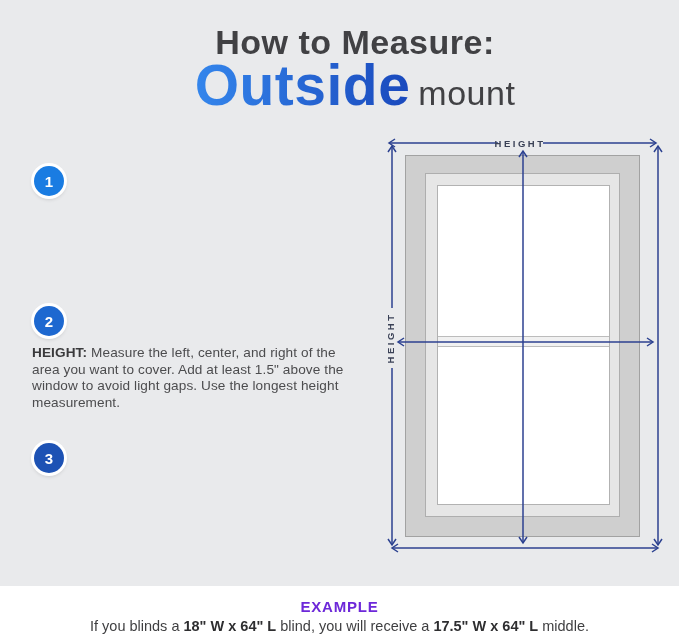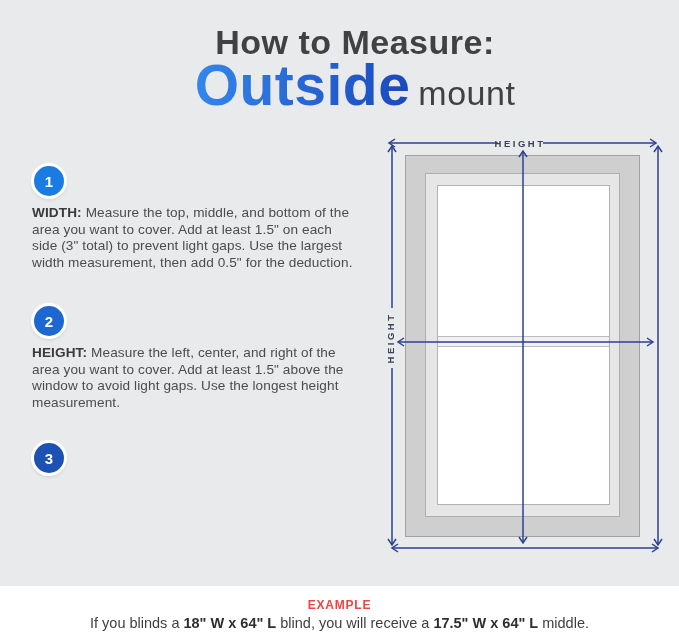--- a/index.html
+++ b/index.html
@@ -55,40 +55,39 @@
   .diagram svg { position:absolute; left:0; top:0; z-index:2; }
   .arrow-label {
     position:absolute; z-index:3; font-size:9.5px; font-weight:600;
     letter-spacing:2.5px; color:#3a4156; white-space:nowrap;
   }
   .width-label  { left:150px; top:13px; transform:translate(-50%,-50%); }
   .height-label { left:20px;  top:208px; transform:translate(-50%,-50%) rotate(-90deg); }
 
   
   .example { position:relative; width:679px; height:58px; background:#ffffff; text-align:center; padding-top:12px; }
-  .example-heading { font-size:12px; font-weight:700; color:#ef4444; letter-spacing:0.8px; }
+  .example-heading { font-size:15px; font-weight:700; color:#6d28d9; letter-spacing:0.8px; }
   .example-text { font-size:14.5px; color:#3f3f41; margin-top:3px; }
   .example-text strong { font-weight:700; color:#2e2e30; }
 </style>
 </head>
 <body>
 
 <div class="page">
   <div class="main" style="background: rgb(233, 234, 236);">
 
     <div class="header">
       <div class="title-line1">How to Measure:</div>
       <div class="title-line2">
         <span class="accent">Outside</span><span class="title-rest">mount</span>
       </div>
     </div>
 
     <section class="step step1">
       <div class="badge" style="background: rgb(26, 124, 226);">1</div>
-      <p class="step-text"><strong>WIDTH:</strong><span>Measure the top, middle, and bottom of the area you want to cover. Add at least 1.5" on each side (3" total) to prevent light gaps. Use the largest width measurement, then add 0.5" for the deduction.</span></p>
     </section>
 
     <section class="step step2">
       <div class="badge" style="background: rgb(29, 104, 208);">2</div>
       <p class="step-text"><strong>HEIGHT:</strong><span>Measure the left, center, and right of the area you want to cover. Add at least 1.5" above the window to avoid light gaps. Use the longest height measurement.</span></p>
     </section>
 
     <section class="step step3">
       <div class="badge" style="background: rgb(29, 82, 180);">3</div>
     </section>

